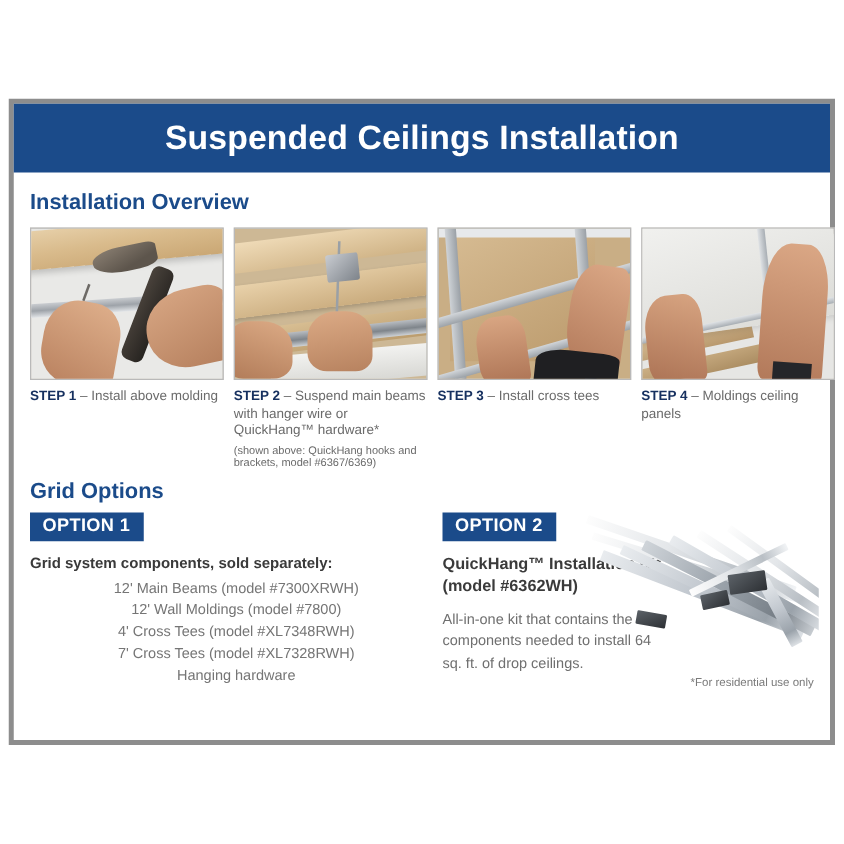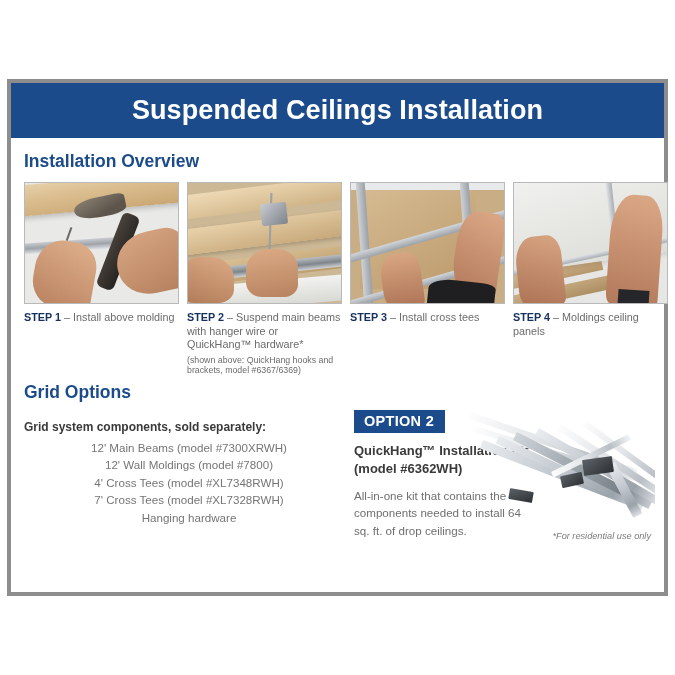--- a/index.html
+++ b/index.html
@@ -272,21 +272,20 @@
     width: 180px;
     font-family: "Liberation Sans", sans-serif;
   }
   .footnote {
     position: absolute;
     right: 0;
     bottom: -2px;
     font-size: 9.2px;
     color: #7a7a7a;
     font-family: "Liberation Sans", sans-serif;
-    font-style: italic;
   }
 
   
   .kit-photo {
     position: absolute;
     right: -4px;
     top: -4px;
     width: 190px;
     height: 122px;
     overflow: hidden;
@@ -400,20 +399,21 @@
         </div>
 
       </div>
 
       <div class="grid-section">
         <div class="section-title" id="grid-title">Grid Options</div>
 
         <div class="two-col">
 
           <div class="col-left">
+            <div class="option-badge">OPTION 1</div>
             <div class="opt-heading">Grid system components, sold separately:</div>
             <ul class="opt-list">
               <li>12' Main Beams (model #7300XRWH)</li>
               <li>12' Wall Moldings (model #7800)</li>
               <li>4' Cross Tees (model #XL7348RWH)</li>
               <li>7' Cross Tees (model #XL7328RWH)</li>
               <li>Hanging hardware</li>
             </ul>
           </div>
 

